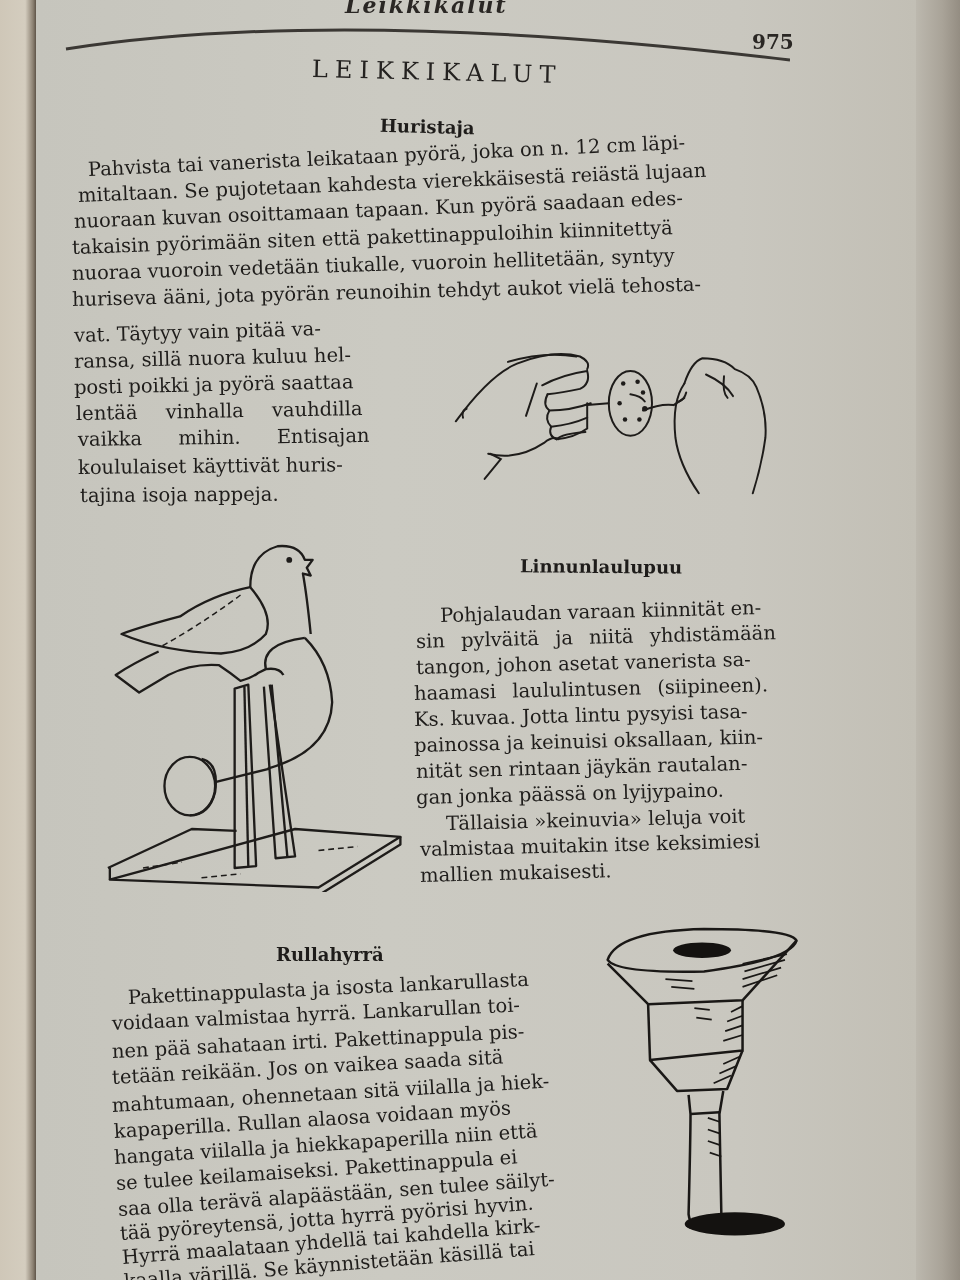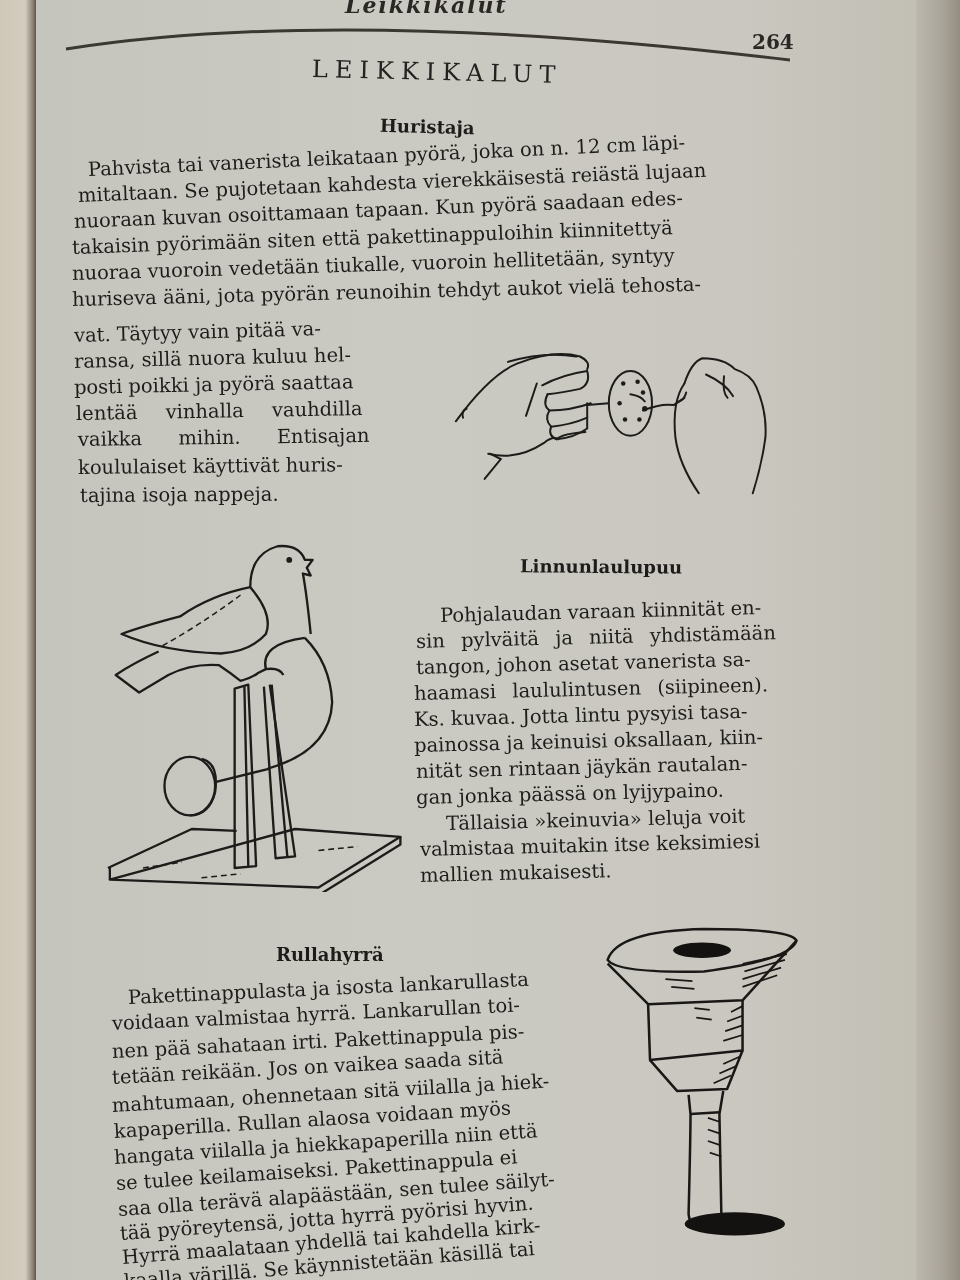--- a/index.html
+++ b/index.html
@@ -53,21 +53,21 @@
 <body>
 
 <div class="left-edge"></div>
 <div class="page"></div>
 <div class="right-gutter"></div>
 
 <div class="running-head">Leikkikalut</div>
 <svg class="head-rule" viewBox="0 0 728 50" width="728" height="50">
   <path d="M4 33 Q 280 -10 728 44" stroke="#3b3834" stroke-width="3" fill="none"></path>
 </svg>
-<div class="page-number">264</div>
+<div class="page-number">975</div>
 <div class="chapter-title">LEIKKIKALUT</div>
 
 <div class="section-title" style="left:380px;top:116px;transform:rotate(1.5deg);">Huristaja</div>
 
 <div>
   <div class="text-line" style="left:88px;top:158px;transform:rotate(-2.6deg);">Pahvista tai vanerista leikataan pyörä, joka on n. 12 cm läpi-</div>
   <div class="text-line" style="left:78px;top:184px;transform:rotate(-2.3deg);">mitaltaan. Se pujotetaan kahdesta vierekkäisestä reiästä lujaan</div>
   <div class="text-line" style="left:74px;top:210px;transform:rotate(-2.2deg);">nuoraan kuvan osoittamaan tapaan. Kun pyörä saadaan edes-</div>
   <div class="text-line" style="left:72px;top:236px;transform:rotate(-1.9deg);">takaisin pyörimään siten että pakettinappuloihin kiinnitettyä</div>
   <div class="text-line" style="left:72px;top:262px;transform:rotate(-1.7deg);">nuoraa vuoroin vedetään tiukalle, vuoroin hellitetään, syntyy</div>

